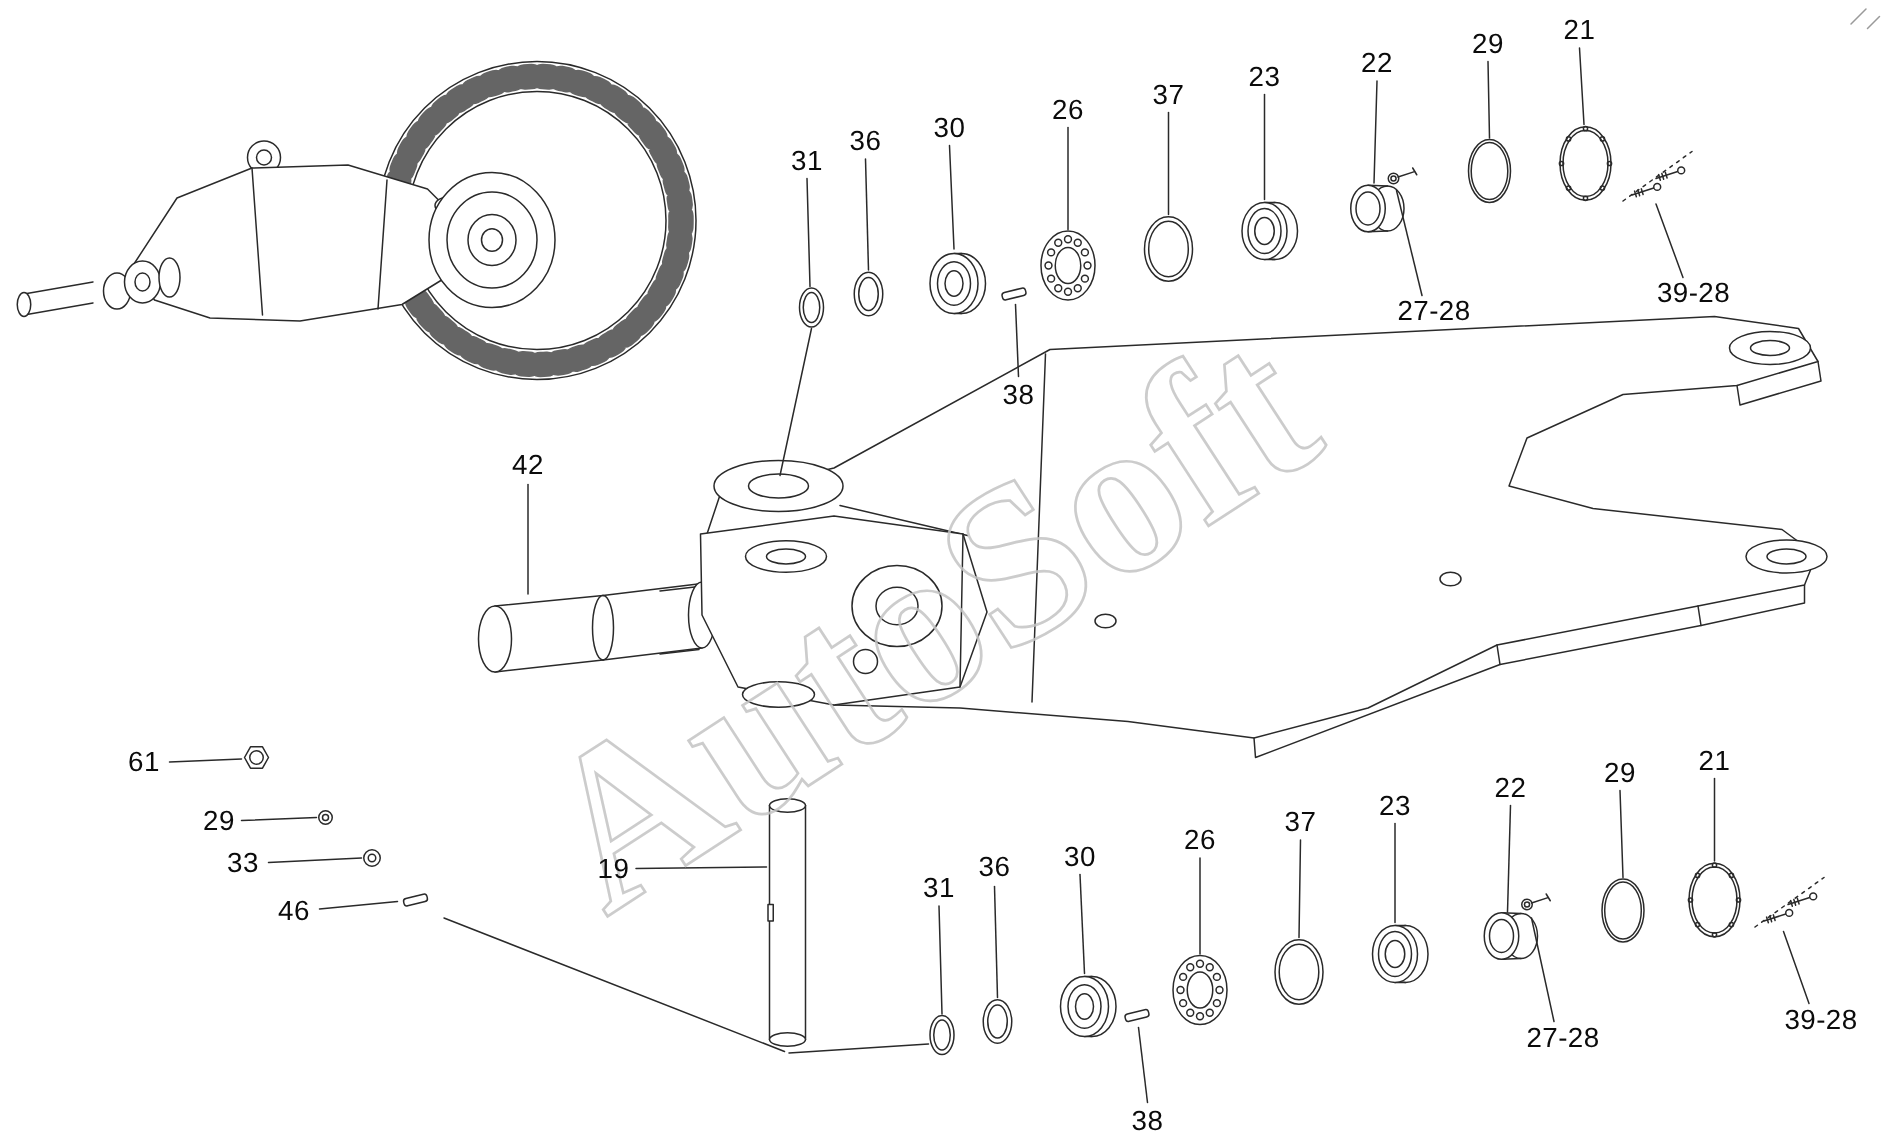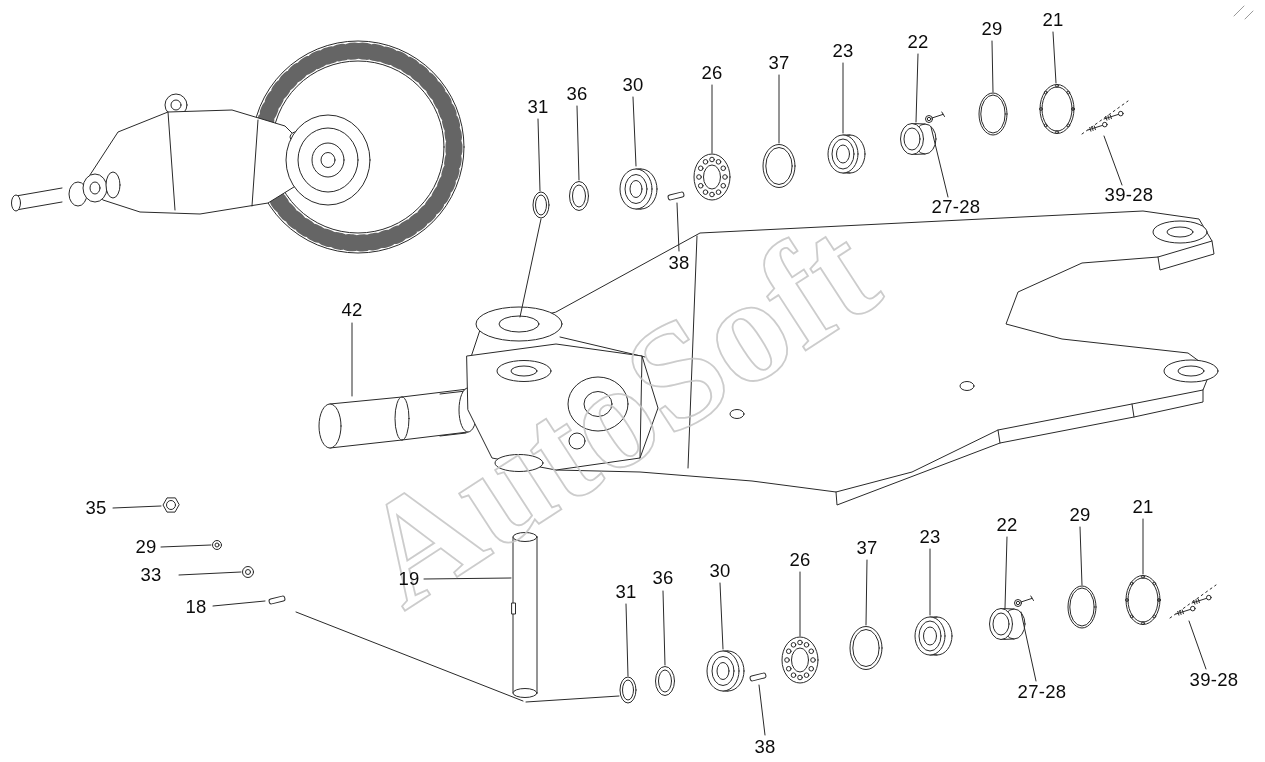--- a/index.html
+++ b/index.html
@@ -303,24 +303,24 @@
 <div class="callout" style="left:779px;top:63px">37</div>
 <div class="callout" style="left:843px;top:51px">23</div>
 <div class="callout" style="left:918px;top:42px">22</div>
 <div class="callout" style="left:992px;top:29px">29</div>
 <div class="callout" style="left:1053px;top:20px">21</div>
 <div class="callout" style="left:956px;top:207px">27-28</div>
 <div class="callout" style="left:1129px;top:195px">39-28</div>
 <div class="callout" style="left:679px;top:263px">38</div>
 
 <div class="callout" style="left:352px;top:310px">42</div>
-<div class="callout" style="left:96px;top:508px">35</div>
+<div class="callout" style="left:96px;top:508px">61</div>
 <div class="callout" style="left:146px;top:547px">29</div>
-<div class="callout" style="left:151px;top:575px">33</div>
-<div class="callout" style="left:196px;top:607px">18</div>
+<div class="callout" style="left:162px;top:575px">33</div>
+<div class="callout" style="left:196px;top:607px">46</div>
 <div class="callout" style="left:409px;top:579px">19</div>
 
 <div class="callout" style="left:626px;top:592px">31</div>
 <div class="callout" style="left:663px;top:578px">36</div>
 <div class="callout" style="left:720px;top:571px">30</div>
 <div class="callout" style="left:800px;top:560px">26</div>
 <div class="callout" style="left:867px;top:548px">37</div>
 <div class="callout" style="left:930px;top:537px">23</div>
 <div class="callout" style="left:1007px;top:525px">22</div>
 <div class="callout" style="left:1080px;top:515px">29</div>

